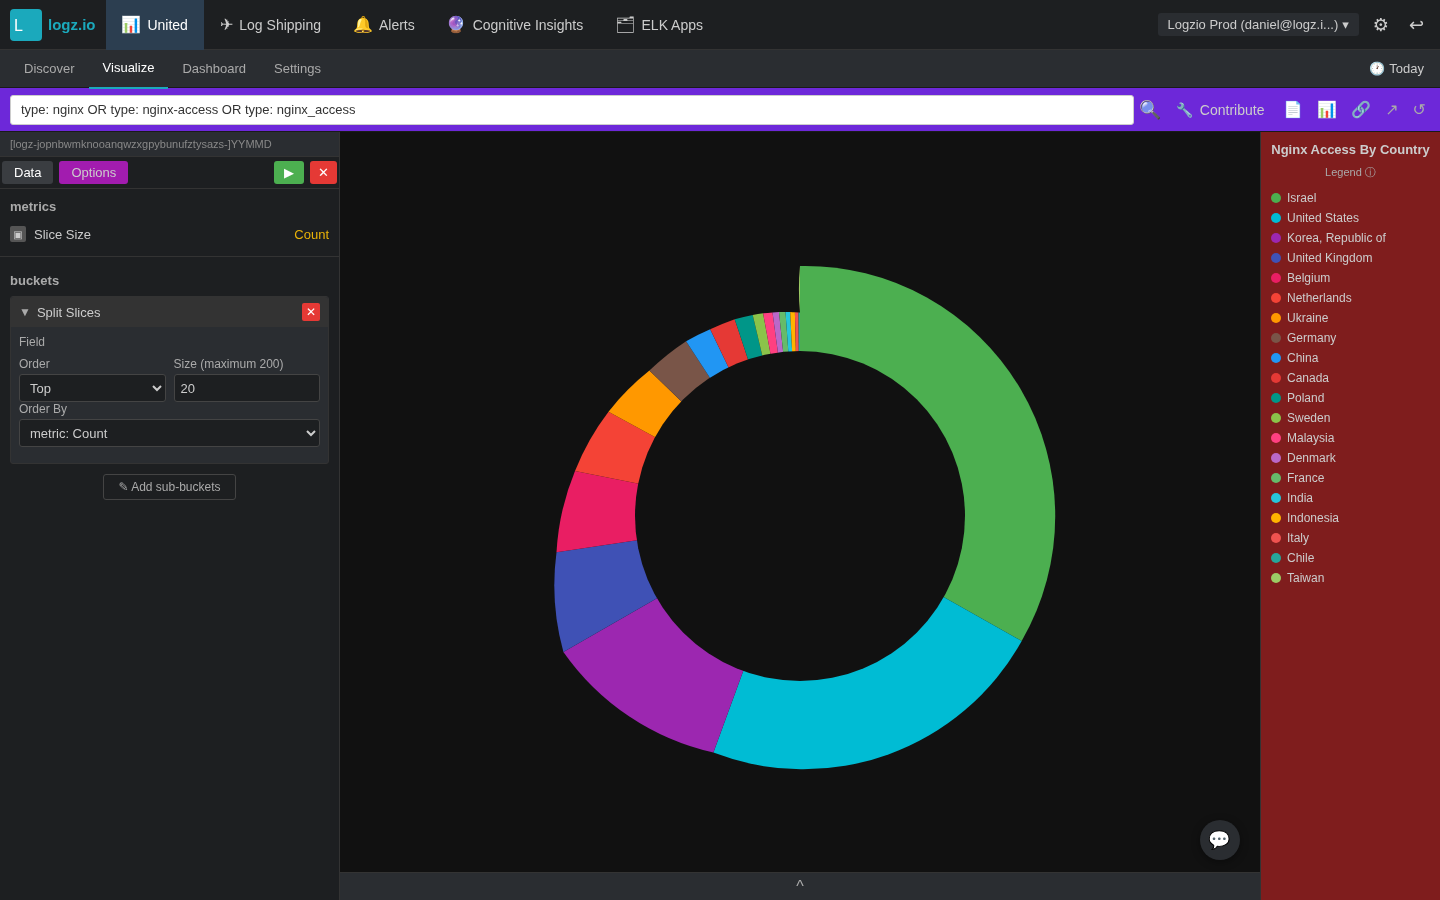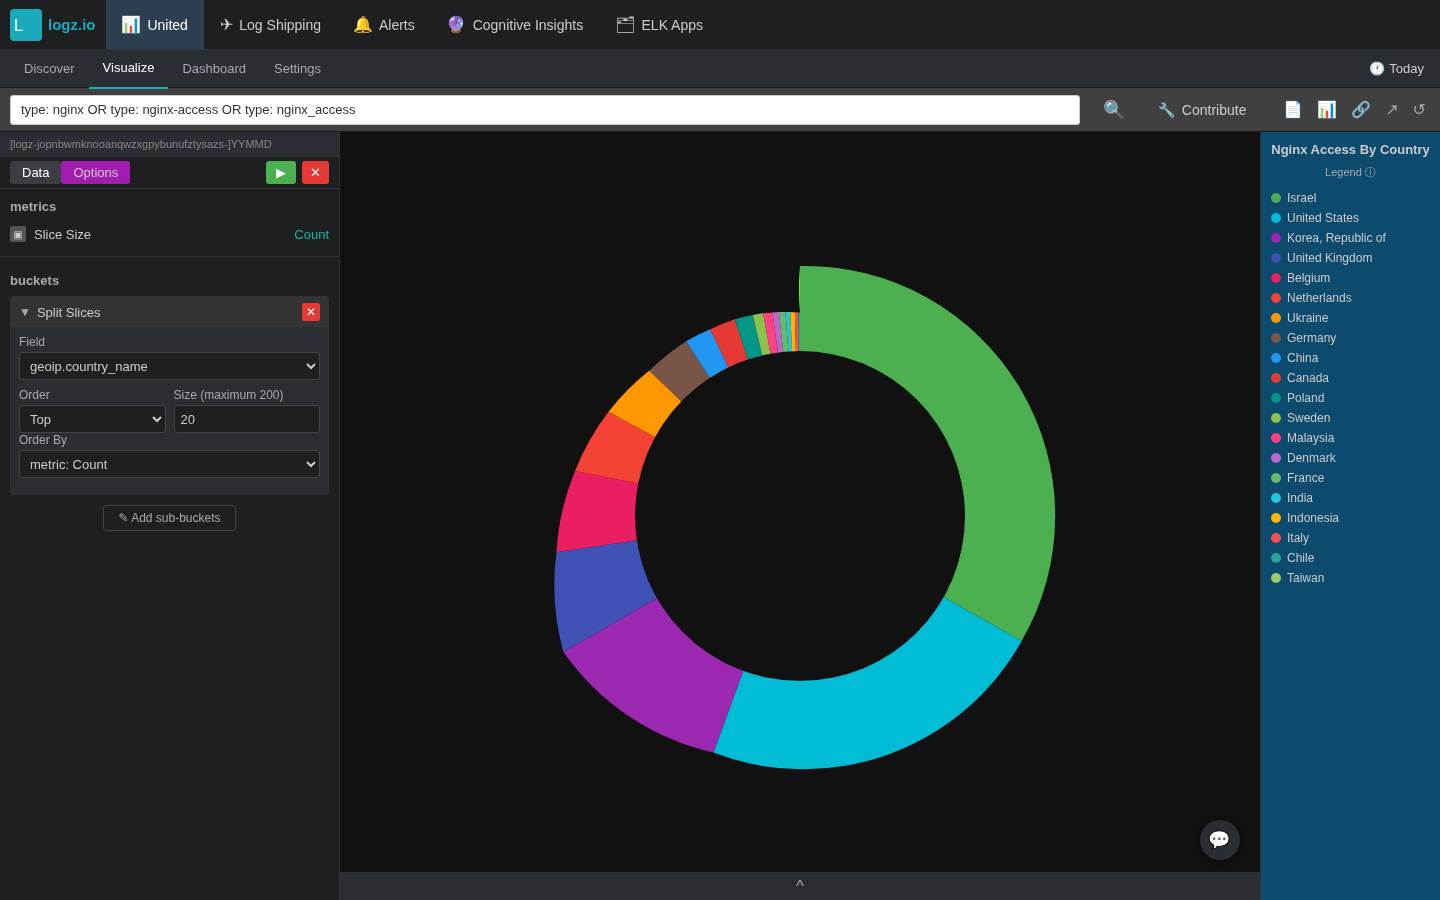--- a/index.html
+++ b/index.html
@@ -86,27 +86,27 @@
     .second-nav-item.active { color: #fff; border-bottom: 2px solid #1ba9bc; }
     .nav-right-icons {
       margin-left: auto;
       display: flex;
       align-items: center;
       gap: 4px;
     }
 
     
     .search-bar {
-      background: #404040;
+      background: #6d28d9;
       height: 44px;
       display: flex;
       align-items: center;
       padding: 0 10px;
       border-bottom: 1px solid #1a1a1a;
-      gap: 23px;
+      gap: 5px;
     }
     .search-input {
       flex: 1;
       background: #fff;
       border: 1px solid #ccc;
       border-radius: 3px;
       height: 30px;
       padding: 0 10px;
       font-size: 13px;
       color: #333;
@@ -167,21 +167,22 @@
       border-bottom: 1px solid #333;
       white-space: nowrap;
       overflow: hidden;
       text-overflow: ellipsis;
     }
     .panel-tabs {
       display: flex;
       align-items: center;
       background: #1d1f21;
       border-bottom: 1px solid #333;
-      padding: 4px 10px;
+      padding: 4px 2px;
+      gap: 6px;
     }
     .panel-tab {
       padding: 4px 12px;
       background: #a21caf;
       border-radius: 3px;
       cursor: pointer;
       color: #ccc;
       font-size: 13px;
     }
     .panel-tab.active { background: #3a3d41; color: #fff; }
@@ -229,21 +230,21 @@
       width: 16px;
       height: 16px;
       background: #555;
       border-radius: 2px;
       display: flex;
       align-items: center;
       justify-content: center;
       font-size: 10px;
     }
     .metric-label { color: #ccc; flex: 1; }
-    .metric-value { color: #14b8a6; }
+    .metric-value { color: #eab308; }
 
     .divider {
       height: 1px;
       background: #333;
       margin: 0 0 8px 0;
     }
     .buckets-title {
       font-size: 13px;
       font-weight: bold;
       color: #aaa;
@@ -342,21 +343,21 @@
       align-items: center;
       justify-content: center;
       background: #111;
       position: relative;
       padding: 20px;
     }
 
     
     .legend-panel {
       width: 180px;
-      background: #0c4a6e;
+      background: #7f1d1d;
       border-left: 1px solid #333;
       padding: 10px;
       overflow-y: auto;
     }
     .legend-title {
       font-size: 13px;
       font-weight: bold;
       color: #ccc;
       margin-bottom: 8px;
       text-align: center;
@@ -460,20 +461,28 @@
     <div class="nav-item">
       <span class="nav-icon">🔮</span>
       <span>Cognitive Insights</span>
     </div>
     <div class="nav-item">
       <span class="nav-icon">🗂</span>
       <span>ELK Apps</span>
     </div>
   </div>
 
+  <div class="nav-right">
+    <div class="user-menu">
+      <span>Logzio Prod (daniel@logz.i...)</span>
+      <span style="margin-left:4px;">▾</span>
+    </div>
+    <button class="nav-icon-btn">⚙</button>
+    <button class="nav-icon-btn">↩</button>
+  </div>
 </div>
 
 <div class="second-nav">
   <div class="second-nav-item">
     <span>Discover</span>
   </div>
   <div class="second-nav-item active">
     <span>Visualize</span>
   </div>
   <div class="second-nav-item">
@@ -539,23 +548,20 @@
 
     <div class="bucket-section">
       <div class="bucket-header">
         <span class="bucket-header-icon">▼</span>
         <span class="bucket-header-label">Split Slices</span>
         <button class="bucket-delete">✕</button>
       </div>
       <div class="bucket-body">
         <div class="form-group">
           <label class="form-label">Field</label>
-          <select class="form-select">
-            <option>geoip.country_name</option>
-          </select>
         </div>
         <div class="form-row">
           <div class="form-col">
             <label class="form-label">Order</label>
             <select class="form-select">
               <option>Top</option>
               <option>Bottom</option>
             </select>
           </div>
           <div class="form-col">

